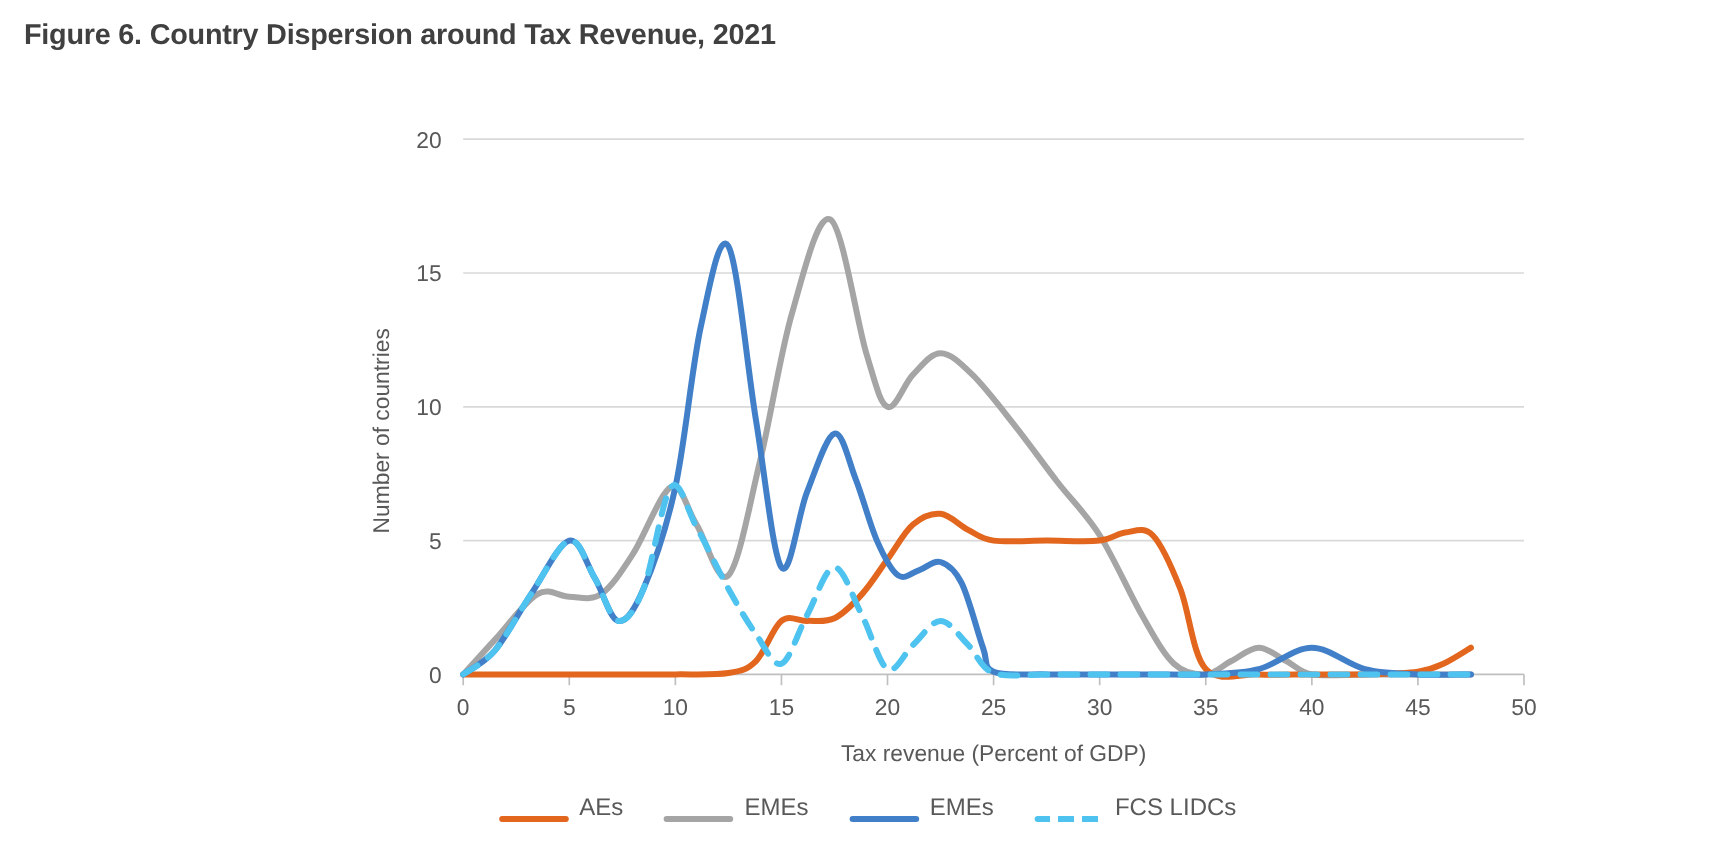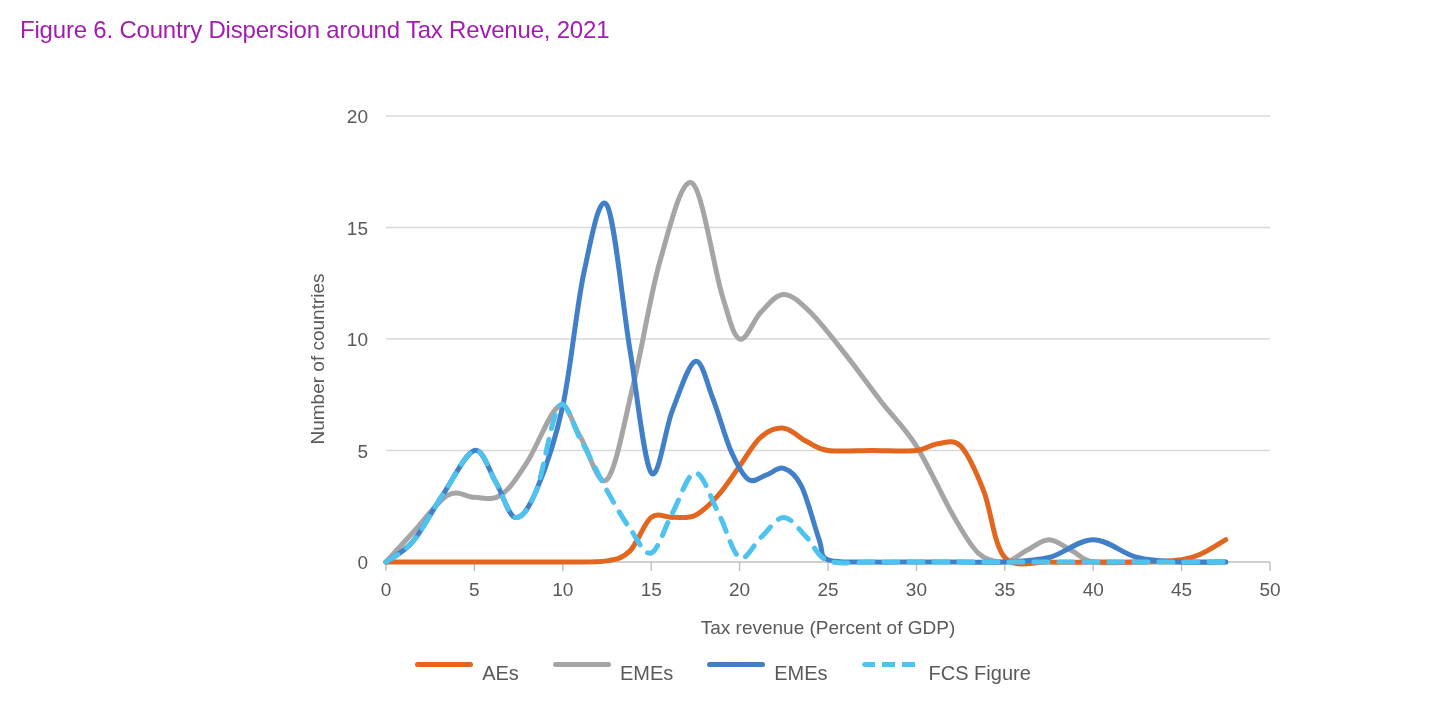--- a/index.html
+++ b/index.html
@@ -12,22 +12,22 @@
     height: 716px;
     font-family: "Liberation Sans", sans-serif;
     overflow: hidden;
     position: relative;
   }
   #figure-title {
     position: absolute;
     left: 20px;
     top: 16px;
     font-size: 24px;
-    font-weight: normal;
-    color: #a21caf;
+    font-weight: bold;
+    color: #404040;
     letter-spacing: -0.2px;
     white-space: nowrap;
   }
   #chart-area {
     position: absolute;
     left: 0;
     top: 60px;
     width: 1446px;
     height: 600px;
   }
@@ -51,21 +51,21 @@
     left: 0;
     top: 662px;
     width: 1446px;
     display: flex;
     justify-content: center;
     align-items: center;
     gap: 34px;
   }
   .legend-item {
     display: flex;
-    align-items: flex-start;
+    align-items: flex-end;
     gap: 9px;
   }
   .legend-swatch {
     width: 58px;
     height: 5px;
     border-radius: 3px;
   }
   .legend-swatch.dashed {
     height: 5px;
     background: none;
@@ -155,15 +155,15 @@
     <div class="legend-item">
       <span class="legend-swatch" style="background: rgb(165, 165, 165);"></span>
       <span class="legend-label">EMEs</span>
     </div>
     <div class="legend-item">
       <span class="legend-swatch" style="background: rgb(65, 128, 200);"></span>
       <span class="legend-label">EMEs</span>
     </div>
     <div class="legend-item">
       <span class="legend-swatch dashed" style="color: rgb(78, 195, 240);"></span>
-      <span class="legend-label">FCS Figure</span>
+      <span class="legend-label">FCS LIDCs</span>
     </div>
   </div>
 
 </body></html>

